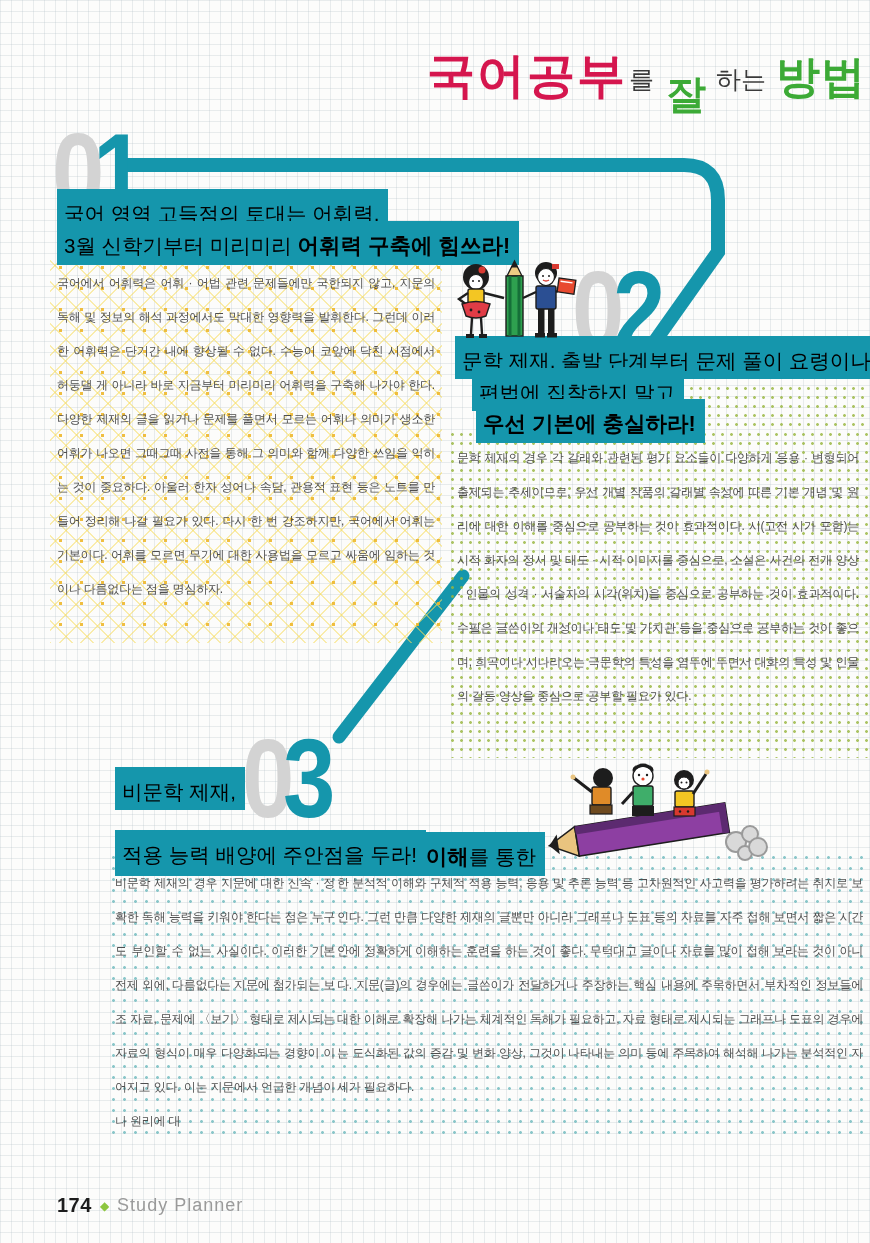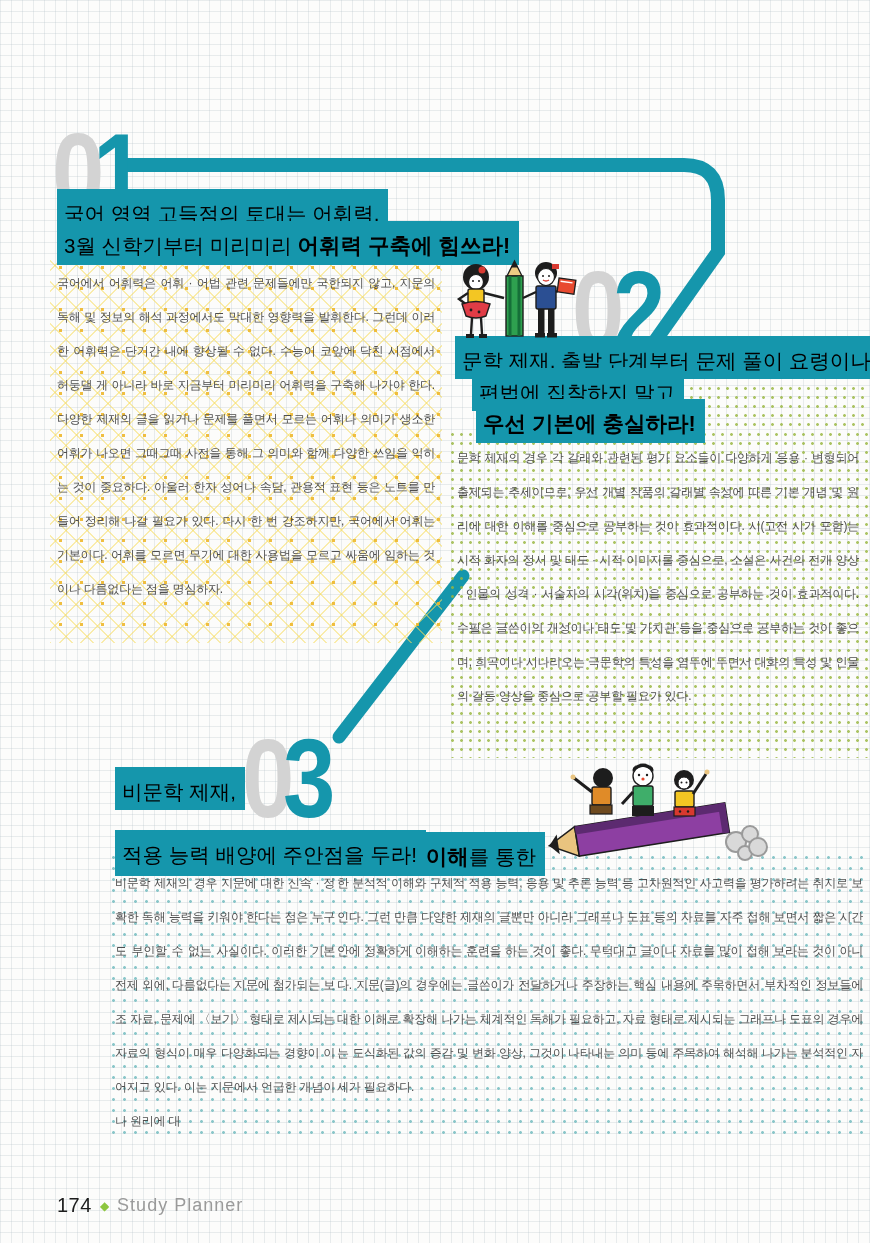--- a/index.html
+++ b/index.html
@@ -32,37 +32,44 @@
     background-image:
       radial-gradient(circle, rgba(238,183,44,.9) 1.6px, rgba(0,0,0,0) 2px),
       repeating-linear-gradient(45deg, rgba(247,220,92,.5) 0, rgba(247,220,92,.5) 1.4px, transparent 1.4px, transparent 15px),
       repeating-linear-gradient(-45deg, rgba(247,220,92,.5) 0, rgba(247,220,92,.5) 1.4px, transparent 1.4px, transparent 15px);
     background-size:21px 21px, auto, auto;
   }
   .pat-green{background-image:radial-gradient(circle, rgba(152,182,62,.8) 1.2px, transparent 1.6px); background-size:9px 9px;}
   .pat-teal{position:absolute; z-index:1; background-image:radial-gradient(circle, rgba(118,189,193,.85) 1.2px, transparent 1.6px); background-size:11px 11px;}
   
   .footer{position:absolute; left:57px; top:1194px; display:flex; align-items:center; gap:8px;}
-  .footer .pnum{font-size:20px; font-weight:normal; color:#1d1d1d; letter-spacing:.5px;}
+  .footer .pnum{font-size:20px; font-weight:bold; color:#1d1d1d; letter-spacing:.5px;}
   .footer .diamond{font-size:12px; line-height:1;}
   .footer .brand{font-size:18px; color:#9a9a9a; letter-spacing:1px;}
   svg{display:block;}
   .overlay{position:absolute; left:0; top:0; z-index:1; pointer-events:none;}
   .illus{position:absolute; z-index:4;}
 </style>
 </head>
 <body>
 
 <div class="page">
 
   <svg class="overlay" width="870" height="1243" viewBox="0 0 870 1243">
     <path d="M118 165 L684 165 Q718 165 718 200 L718 252 L643 358" fill="none" stroke="#1596ac" stroke-width="14"></path>
     <path d="M463 576 L339 737" fill="none" stroke="#1596ac" stroke-width="13" stroke-linecap="round"></path>
   </svg>
 
+  <div class="title">
+    <span class="t-red" style="color:#d5164e">국어공부</span>
+      <span class="t-small" style="color:#3a3a3a">를</span>
+    <span class="t-jal" style="color:#3caa36">잘</span>
+    <span class="t-small2" style="color:#3a3a3a">하는</span>
+    <span class="t-bang" style="color:#3caa36">방법</span>
+  </div>
 
   <div class="bignum" style="left:52px; top:130px;">
     <span class="d-gray" style="color:#d3d3d3">0</span><span class="d-accent" style="color:#1596ac">1</span>
   </div>
 
   <div class="bar" style="left:57px; top:189px; background:#1596ac;">
     <span>국어 영역 고득점의 토대는 어휘력,</span>
   </div>
   <div class="bar" style="left:57px; top:221px; background:#1596ac;">
     <span>3월 신학기부터 미리미리 </span><b>어휘력 구축에 힘쓰라!</b>

